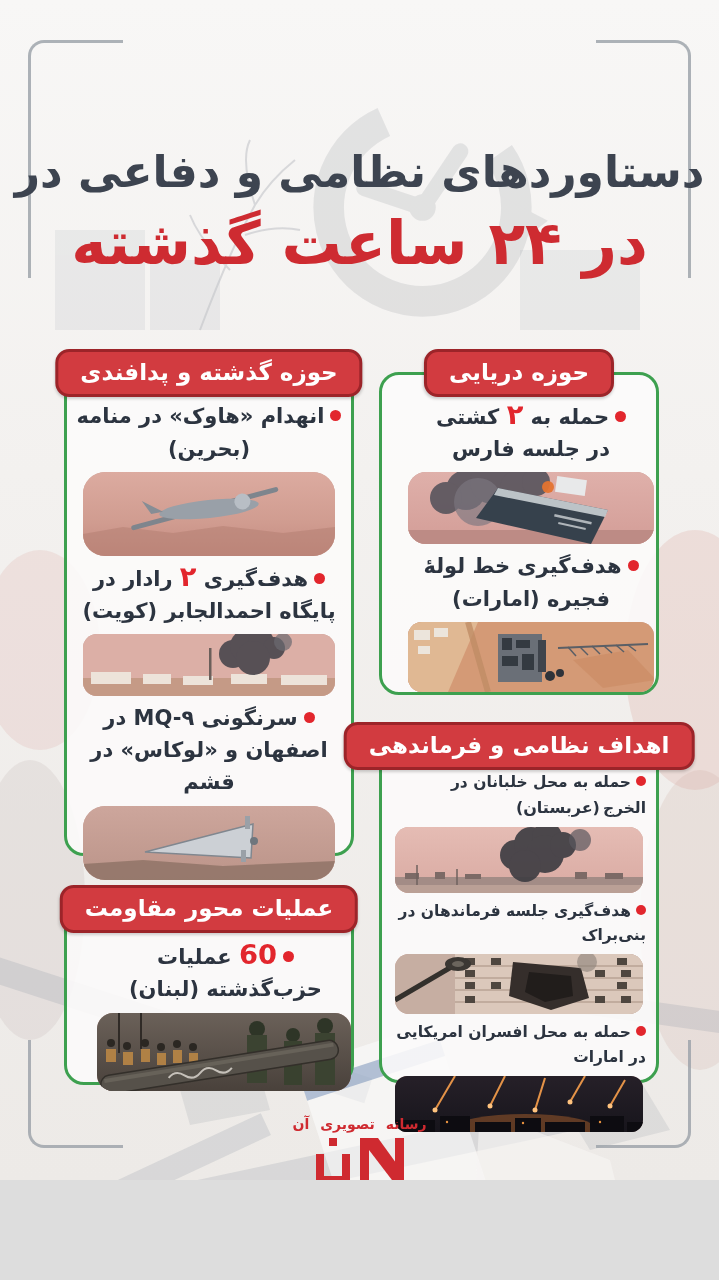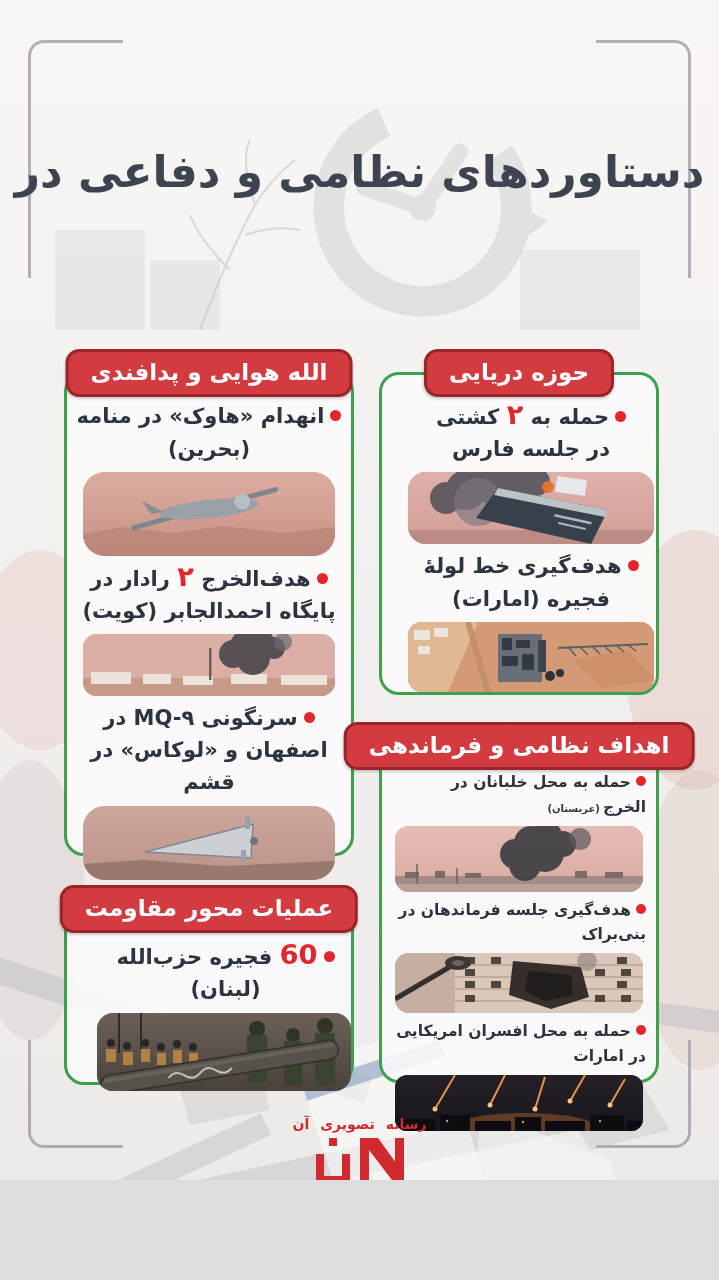--- a/index.html
+++ b/index.html
@@ -34,21 +34,21 @@
         padding:6px 22px;font-size:23px;font-weight:bold;white-space:nowrap;line-height:1.3;
         box-shadow:0 2px 3px rgba(0,0,0,.18);}
   
   .item{font-weight:bold;color:#2c3440;text-align:center;font-size:21px;line-height:1.5;margin:0 1px;}
   .itxt{white-space:pre-line;}
   .item .num{color:#e2262d;font-size:1.3em;line-height:1;}
   .bullet{display:inline-block;width:11px;height:11px;border-radius:50%;background:#e2262d;
           margin-left:6px;margin-bottom:3px;vertical-align:middle;}
   .card-mil .item{text-align:right;font-size:15.5px;line-height:1.6;margin:0 10px;}
   .card-mil .bullet{width:10px;height:10px;margin-left:5px;}
-  .small{font-size:10px;margin-right:3px;color:#2c3440;}
+  .small{font-size:16px;margin-right:3px;color:#2c3440;}
   
   .photo{overflow:hidden;margin:7px auto;background:#c9a198;}
   .photo svg{display:block;width:100%;height:100%;}
   .ph-air{width:252px;border-radius:22px;}
   .ph-air1{height:84px;}
   .ph-air2{height:62px;border-radius:14px;}
   .ph-air3{height:74px;}
   .ph-sea{width:246px;border-radius:18px;}
   .ph-sea1{height:72px;}
   .ph-sea2{height:70px;border-radius:14px;}
@@ -108,24 +108,25 @@
     <line x1="125" y1="125" x2="68" y2="106" stroke="#5f6670" stroke-width="16" stroke-linecap="round"></line>
     <circle cx="125" cy="125" r="13" fill="#5f6670"></circle>
   </svg>
 
   <div class="bracket br-tl"></div>
   <div class="bracket br-tr"></div>
   <div class="bracket br-bl"></div>
   <div class="bracket br-br"></div>
 
   <div class="t1">دستاوردهای نظامی و دفاعی در</div>
+  <div class="t2">در ۲۴ ساعت گذشته</div>
 
   <section class="card card-air">
     <div class="card-header">
-      <span>الله هوایی و پدافندی</span>
+      <span>حوزه گذشته و پدافندی</span>
     </div>
 
     <div class="item">
       <span class="bullet"></span><span class="itxt"><span>انهدام «هاوک» در منامه
 (بحرین)</span><span class="num"></span><span></span></span>
     </div>
     <div class="photo ph-air ph-air1">
       <svg viewBox="0 0 252 84" preserveAspectRatio="none">
         <defs>
             <linearGradient id="g1" x1="0" y1="0" x2="0" y2="1">
@@ -139,21 +140,21 @@
         <g transform="translate(126,37) rotate(-6)">
           <rect x="-80" y="-4" width="152" height="5" rx="2.5" fill="#7e858d" transform="rotate(-9)"></rect>
           <ellipse cx="0" cy="0" rx="50" ry="9" fill="#99a0a8"></ellipse>
           <circle cx="34" cy="-4" r="8" fill="#b8bec5"></circle>
           <path d="M-46 -2 L-66 -15 -58 -1Z" fill="#868d95"></path>
         </g>
       </svg>
     </div>
 
     <div class="item">
-      <span class="bullet"></span><span class="itxt"><span>هدف‌الخرج </span><span class="num">۲</span><span> رادار در
+      <span class="bullet"></span><span class="itxt"><span>هدف‌گیری </span><span class="num">۲</span><span> رادار در
 پایگاه احمدالجابر (کویت)</span></span>
     </div>
     <div class="photo ph-air ph-air2">
       <svg viewBox="0 0 252 62" preserveAspectRatio="none">
         <rect width="252" height="62" fill="#dcafa6"></rect>
         <rect y="44" width="252" height="18" fill="#c59a86"></rect>
         <g fill="#ede3da">
           <rect x="8" y="38" width="40" height="12"></rect>
             <rect x="60" y="40" width="28" height="10"></rect>
           <rect x="100" y="42" width="30" height="9"></rect>
@@ -192,21 +193,21 @@
         <circle cx="171" cy="35" r="4" fill="#6f767d"></circle>
       </svg>
     </div>
   </section>
 
   <section class="card card-res">
     <div class="card-header">
       <span>عملیات محور مقاومت</span>
     </div>
     <div class="item">
-      <span class="bullet"></span><span class="itxt"><span></span><span class="num">60</span><span> فجیره حزب‌الله (لبنان)</span></span>
+      <span class="bullet"></span><span class="itxt"><span></span><span class="num">60</span><span> عملیات حزب‌گذشته (لبنان)</span></span>
     </div>
     <div class="photo ph-res">
       <svg viewBox="0 0 254 78" preserveAspectRatio="none">
         <defs>
             <linearGradient id="g9" x1="0" y1="0" x2="0" y2="1">
           <stop offset="0" stop-color="#6b6159"></stop>
               <stop offset="1" stop-color="#49413b"></stop>
         </linearGradient>
           </defs>
         <rect width="254" height="78" fill="url(#g9)"></rect>

